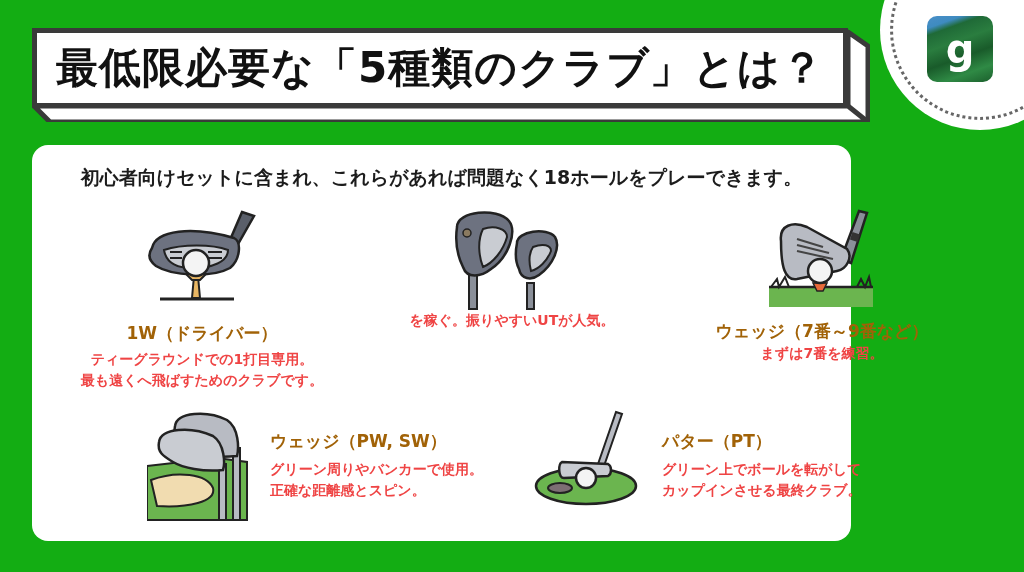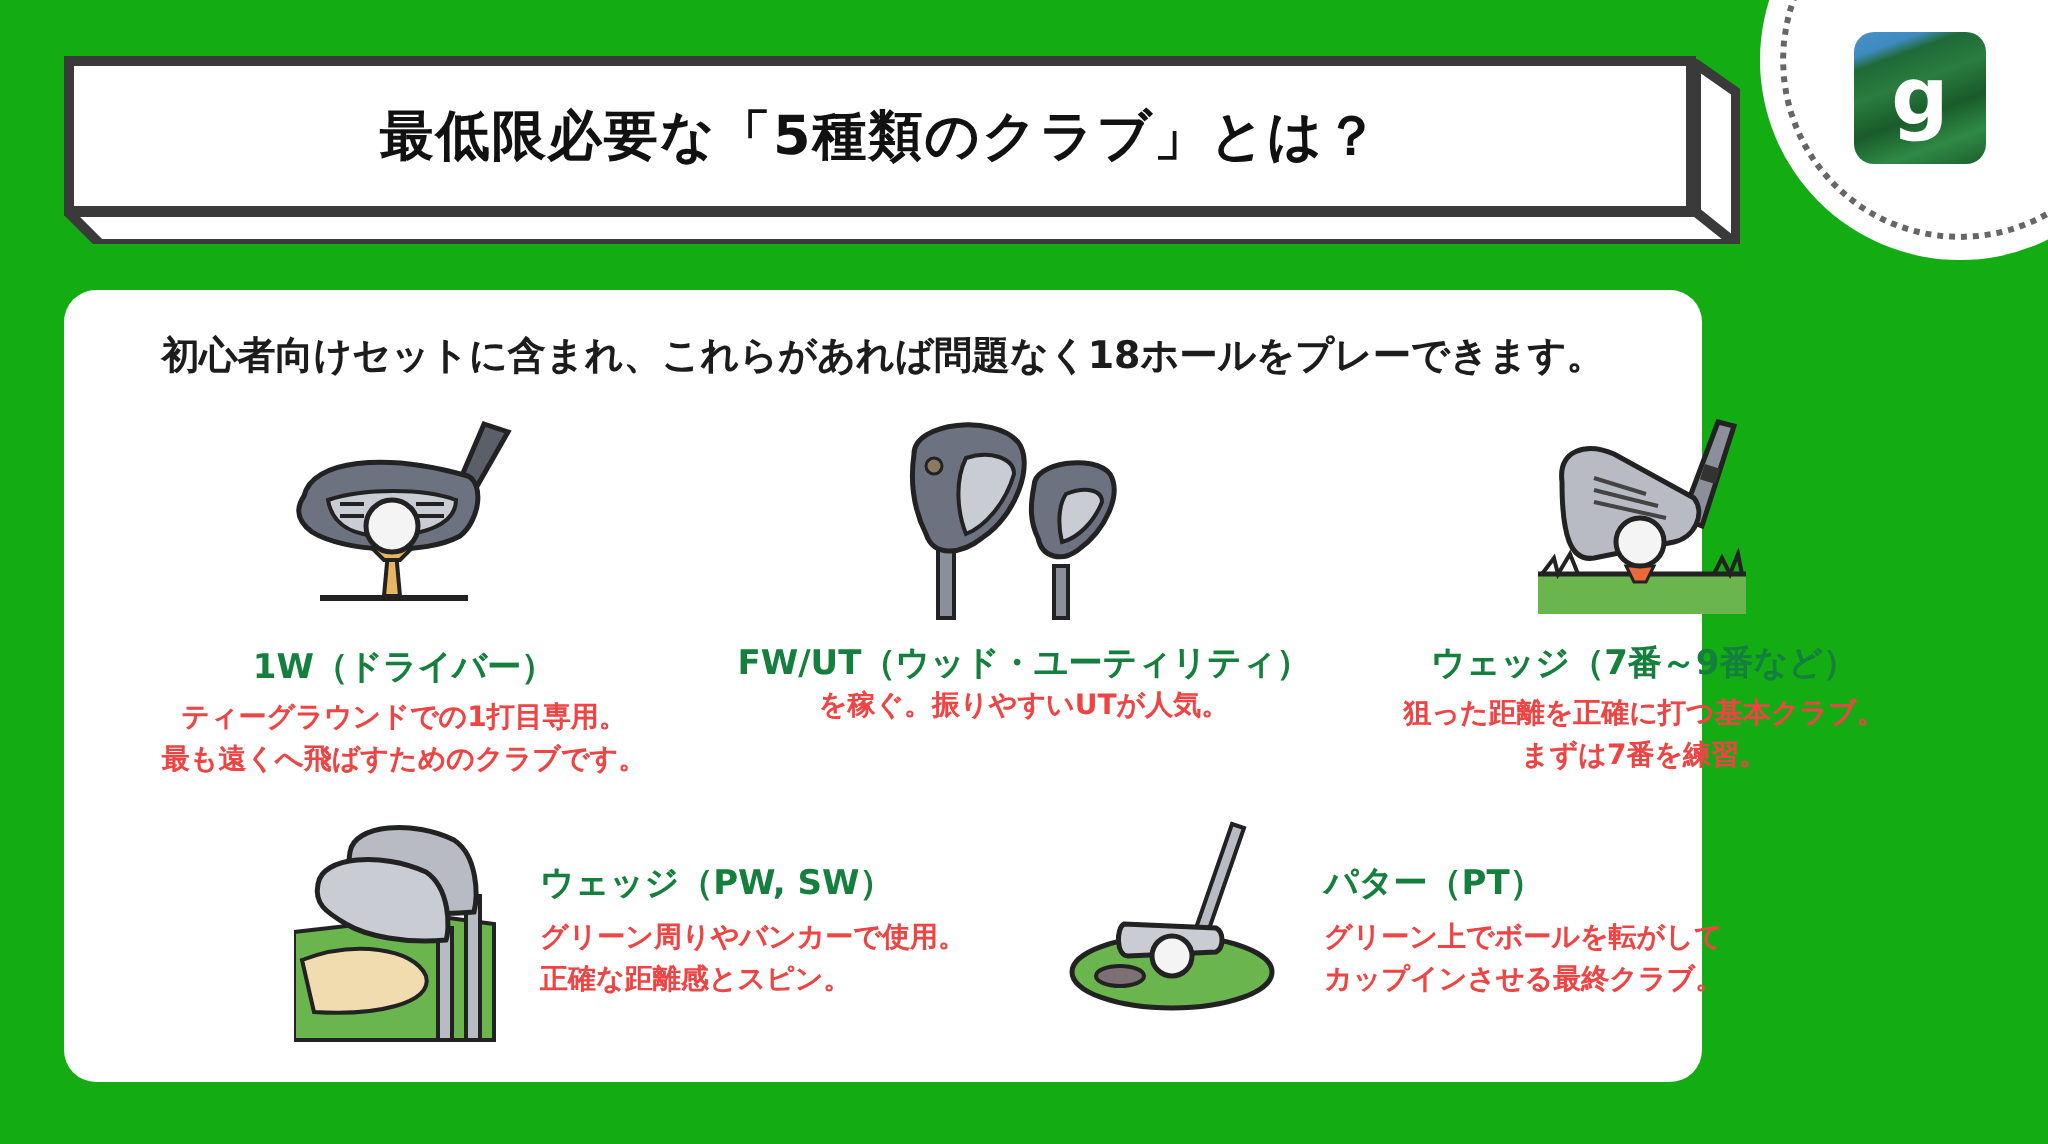--- a/index.html
+++ b/index.html
@@ -13,21 +13,21 @@
   .title-wrap { position:absolute; left:32px; top:28px; width:840px; height:96px; }
   .title-extrude {
     position:absolute; left:0; top:0; width:838px; height:94px;
   }
   .title-box {
     position:absolute; left:0; top:0; width:806px; height:70px;
     background:#fff; border:5px solid #3a3a3a; box-sizing:content-box;
     display:flex; align-items:center; justify-content:center;
   }
   .title-text {
-    font-size:27px; font-weight:bold; color:#111; letter-spacing:1px; white-space:nowrap;
+    font-size:42px; font-weight:bold; color:#111; letter-spacing:1px; white-space:nowrap;
   }
   
   .logo-circle {
     position:absolute; left:880px; top:-70px; width:200px; height:200px;
     border-radius:50%; background:#fff;
   }
   .logo-dots {
     position:absolute; left:890px; top:-60px; width:180px; height:180px;
     border-radius:50%; border:3px dotted #666; box-sizing:border-box;
   }
@@ -40,21 +40,21 @@
   
   .card {
     position:absolute; left:32px; top:145px; width:819px; height:396px;
     background:#fff; border-radius:16px;
   }
   .subtitle {
     position:absolute; left:0; right:0; top:20px; text-align:center;
     font-size:19px; font-weight:bold; color:#1c1c1c; white-space:nowrap;
   }
   .club { position:absolute; text-align:center; }
-  .club-title { font-size:17px; font-weight:bold; color:#15803d; white-space:nowrap; }
+  .club-title { font-size:17px; font-weight:bold; color:#a16207; white-space:nowrap; }
   .club-desc { font-size:14px; font-weight:bold; color:#ef4444; line-height:21px; white-space:nowrap; }
   svg { display:block; }
 </style>
 </head>
 <body>
 
 <div class="title-wrap">
   <svg class="title-extrude" width="840" height="96">
     <polygon points="816,4 836,18 836,94 826,94 816,80" fill="#fff" stroke="#3a3a3a" stroke-width="5" stroke-linejoin="round"></polygon>
     <polygon points="2,78 816,78 836,94 18,94" fill="#fff" stroke="#3a3a3a" stroke-width="5" stroke-linejoin="round"></polygon>
@@ -99,42 +99,40 @@
       <svg width="130" height="103" viewBox="0 0 130 103">
         <rect x="22" y="68" width="8" height="34" fill="#8a8f99" stroke="#222" stroke-width="2"></rect>
         <path d="M10 20 C 10 4, 50 0, 62 14 C 70 24, 62 50, 44 62 C 34 70, 20 72, 16 60 C 10 48, 8 34, 10 20 Z" fill="#6d7280" stroke="#222" stroke-width="2.5"></path>
         <path d="M36 22 C 48 18, 60 22, 60 30 C 56 44, 46 56, 36 60 C 32 50, 30 34, 36 22 Z" fill="#c9ccd2" stroke="#222" stroke-width="2"></path>
         <circle cx="20" cy="26" r="4" fill="#8a7a60" stroke="#222" stroke-width="1.5"></circle>
         <rect x="80" y="76" width="7" height="26" fill="#8a8f99" stroke="#222" stroke-width="2"></rect>
         <path d="M70 36 C 70 24, 100 20, 108 30 C 114 40, 106 58, 92 68 C 84 74, 74 72, 72 62 C 68 54, 68 46, 70 36 Z" fill="#6d7280" stroke="#222" stroke-width="2.5"></path>
         <path d="M86 40 C 96 36, 104 38, 104 44 C 100 54, 92 62, 84 64 C 82 56, 82 46, 86 40 Z" fill="#c9ccd2" stroke="#222" stroke-width="2"></path>
       </svg>
     </div>
-    <div class="club-title" style="margin-top:10px;">FW/UT（ウッド・ユーティリティ）</div>
     <div class="club-desc">を稼ぐ。振りやすいUTが人気。</div>
   </div>
 
   <div class="club" style="left:655px; top:62px; width:270px;">
     <div style="width:110px; height:103px; margin:0 auto;">
       <svg width="110" height="103" viewBox="0 0 110 103">
         <path d="M92 4 L100 6 L84 56 L74 52 Z" fill="#8a8f99" stroke="#222" stroke-width="2.5"></path>
         <rect x="84" y="26" width="8" height="8" fill="#333" transform="rotate(18 88 30)"></rect>
         <path d="M14 34 C 12 18, 26 14, 40 20 L 80 42 C 86 50, 80 62, 70 64 L 30 72 C 18 74, 14 60, 14 34 Z" fill="#b8bbc3" stroke="#222" stroke-width="2.5"></path>
         <line x1="30" y1="32" x2="56" y2="40" stroke="#444" stroke-width="2"></line>
         <line x1="30" y1="38" x2="62" y2="46" stroke="#444" stroke-width="2"></line>
         <line x1="30" y1="44" x2="66" y2="52" stroke="#444" stroke-width="2"></line>
         <rect x="2" y="80" width="104" height="20" fill="#6bb54f"></rect>
         <path d="M4 80 L10 72 L12 80 L18 70 L22 80 L90 80 L94 72 L98 80 L102 70 L104 80" fill="none" stroke="#222" stroke-width="2"></path>
         <line x1="2" y1="80" x2="106" y2="80" stroke="#222" stroke-width="2.5"></line>
         <path d="M46 76 L60 76 L56 84 L50 84 Z" fill="#e86a3a" stroke="#222" stroke-width="1.5"></path>
         <circle cx="53" cy="64" r="12" fill="#f4f4f4" stroke="#222" stroke-width="2.5"></circle>
       </svg>
     </div>
     <div class="club-title" style="margin-top:10px;">ウェッジ（7番～9番など）</div>
-    <div class="club-desc" style="margin-top:4px;">狙った距離を正確に打つ基本クラブ。</div>
     <div class="club-desc">まずは7番を練習。</div>
   </div>
 
   <div style="position:absolute; left:115px; top:263px; width:360px; height:118px;">
     <div style="position:absolute; left:0; top:0; width:105px; height:115px;">
       <svg width="105" height="115" viewBox="0 0 105 115">
         <path d="M0 58 L70 50 L100 54 L100 112 L0 112 Z" fill="#6bb54f" stroke="#222" stroke-width="2"></path>
         <path d="M4 72 C 30 62, 60 66, 66 80 C 70 94, 40 100, 10 98 Z" fill="#f1dcb0" stroke="#222" stroke-width="2"></path>
         <rect x="86" y="40" width="7" height="72" fill="#b8bbc3" stroke="#222" stroke-width="2"></rect>
         <path d="M28 18 C 30 4, 60 2, 80 12 C 92 20, 92 40, 90 48 C 70 50, 50 48, 40 40 C 30 34, 26 28, 28 18 Z" fill="#b8bbc3" stroke="#222" stroke-width="2.5"></path>

